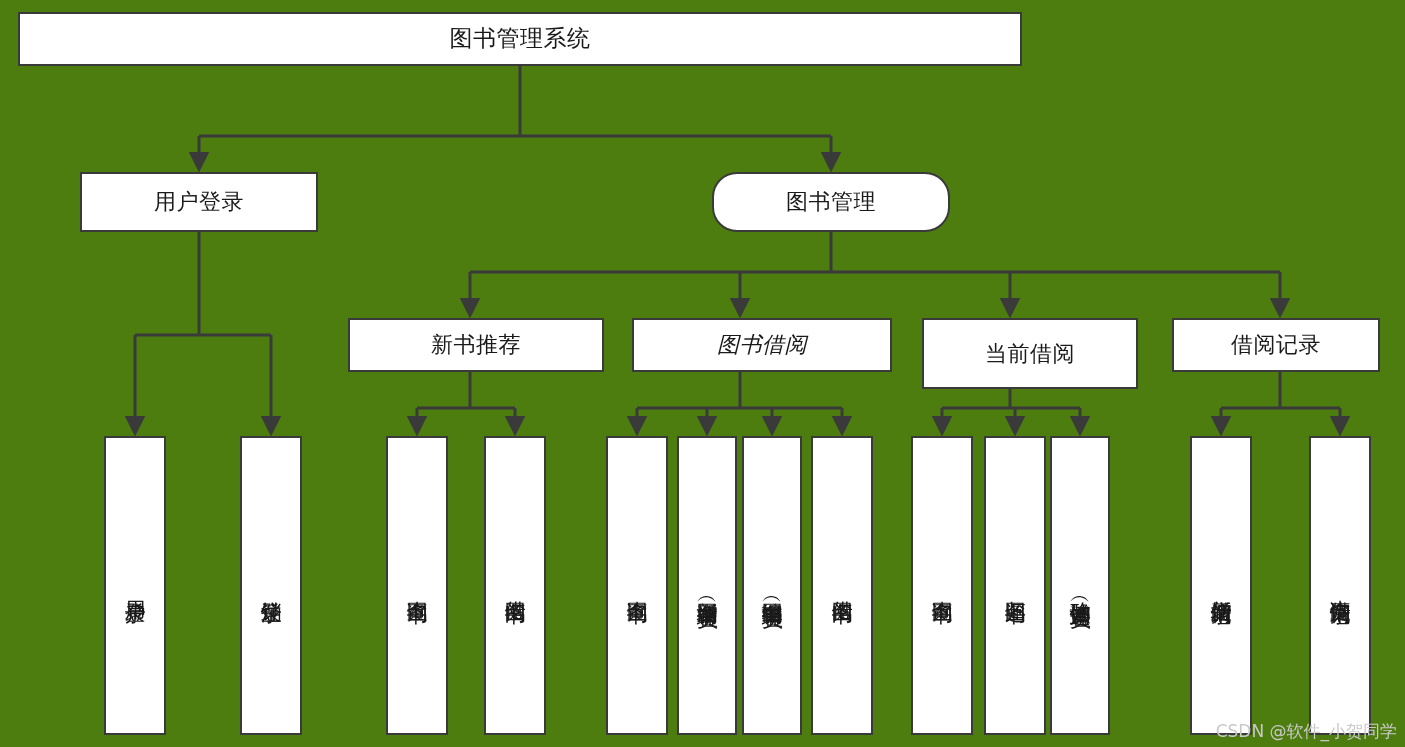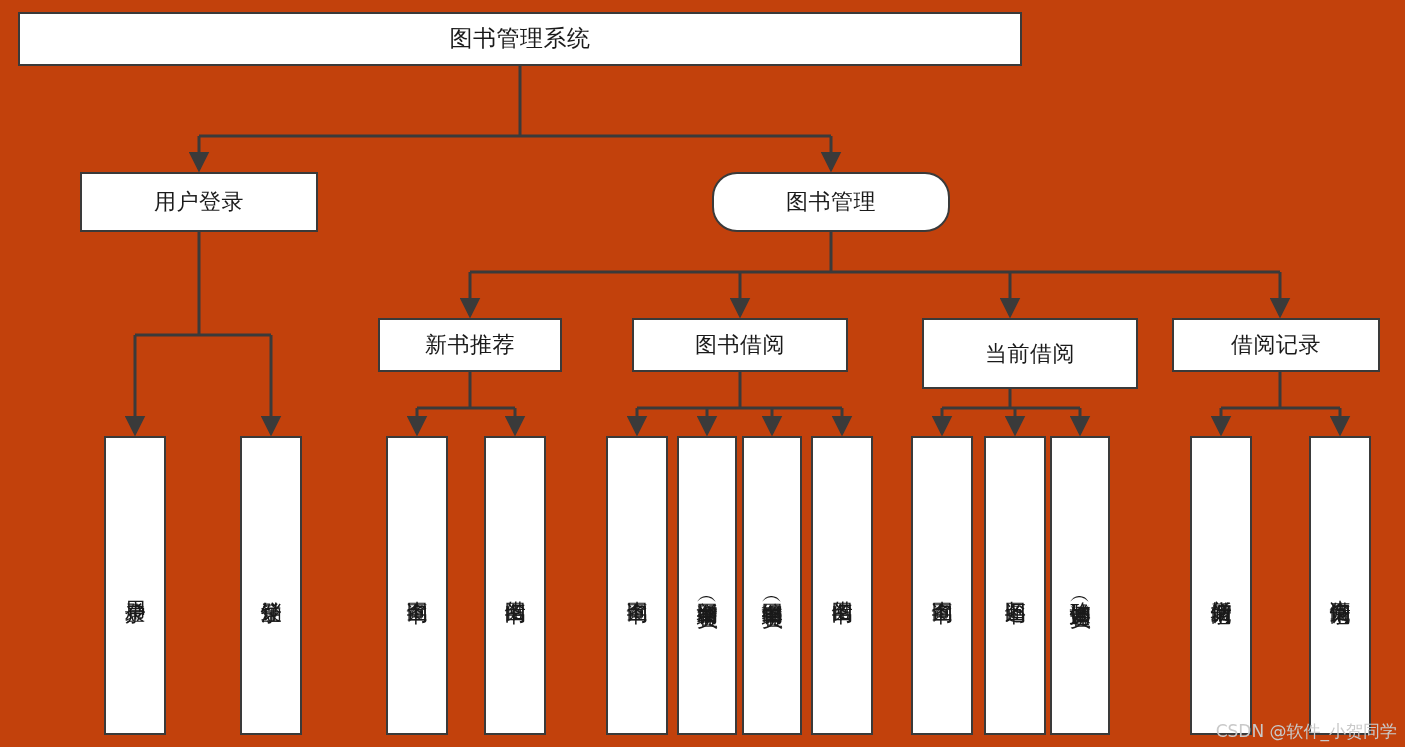--- a/index.html
+++ b/index.html
@@ -4,21 +4,21 @@
 <style>
   html, body {
     margin: 0;
     padding: 0;
     background: #ffffff;
   }
   #canvas {
     position: relative;
     width: 1405px;
     height: 747px;
-    background: #c2410c;
+    background: #4d7c0f;
     font-family: "DejaVu Sans", "Liberation Sans", sans-serif;
     overflow: hidden;
   }
   #svg-layer {
     position: absolute;
     left: 0; top: 0;
     width: 1405px;
     height: 747px;
   }
   .node {
@@ -124,24 +124,24 @@
   <div id="nodes-host">
       <div class="node root" style="left: 18px; top: 12px; width: 1004px; height: 54px;">
         <span class="lbl">图书管理系统</span>
       </div>
       <div class="node level2" style="left: 80px; top: 172px; width: 238px; height: 60px;">
         <span class="lbl">用户登录</span>
       </div>
       <div class="node level2" style="left: 712px; top: 172px; width: 238px; height: 60px; border-radius: 25px;">
         <span class="lbl">图书管理</span>
       </div>
-      <div class="node level3" style="left: 378px; top: 318px; width: 184px; height: 54px;">
+      <div class="node level3" style="left: 348px; top: 318px; width: 256px; height: 54px;">
         <span class="lbl">新书推荐</span>
       </div>
-      <div class="node level3" style="left: 632px; top: 318px; width: 216px; height: 54px;">
+      <div class="node level3" style="left: 632px; top: 318px; width: 260px; height: 54px; font-style: italic;">
         <span class="lbl">图书借阅</span>
       </div>
       <div class="node level3" style="left: 922px; top: 318px; width: 216px; height: 71px;">
         <span class="lbl">当前借阅</span>
       </div>
       <div class="node level3" style="left: 1172px; top: 318px; width: 208px; height: 54px;">
         <span class="lbl">借阅记录</span>
       </div>
       <div class="node leaf" style="left: 104px; top: 436px; width: 62px; height: 299px;">
         <span class="lbl">用户登录</span>

